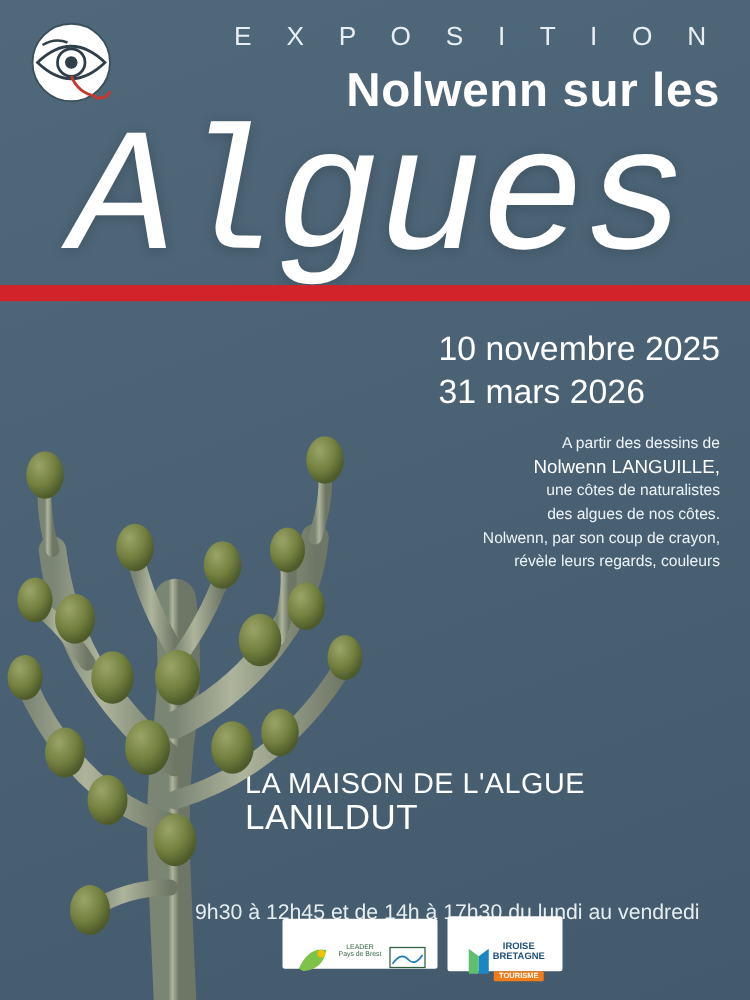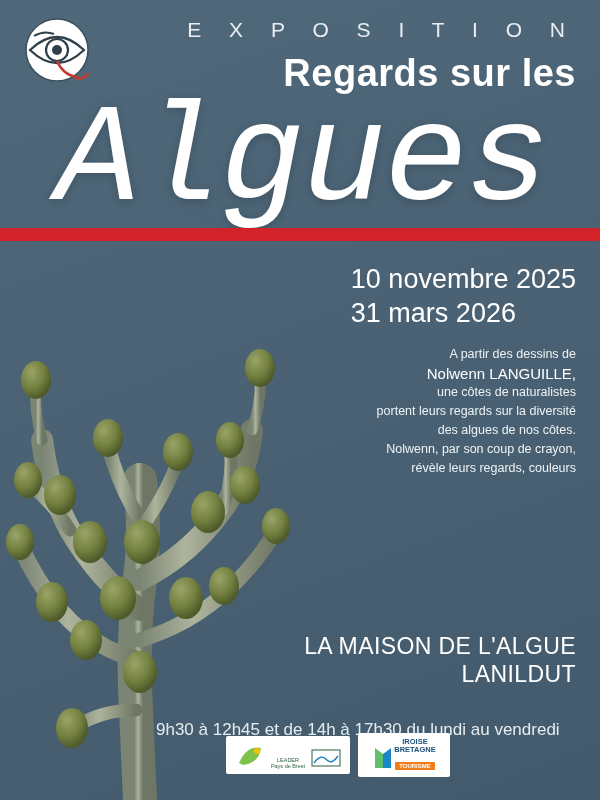--- a/index.html
+++ b/index.html
@@ -103,32 +103,32 @@
   }
   .description .hl {
     font-size: 15px;
     color: #ffffff;
   }
 
   
   .venue {
     position: absolute;
     right: 24px;
-    top: 632px;
+    top: 612px;
     width: 380px;
-    text-align: right;
+    text-align: left;
     color: #ffffff;
   }
   .venue .v1 {
     font-size: 23px;
     letter-spacing: 0.4px;
     line-height: 28px;
   }
   .venue .v2 {
-    font-size: 23px;
+    font-size: 28px;
     letter-spacing: 0.4px;
     line-height: 28px;
   }
   .hours {
     position: absolute;
     right: 24px;
     top: 720px;
     width: 420px;
     text-align: left;
     color: #e6edf1;
@@ -143,23 +143,23 @@
     width: 356px;
     height: 60px;
     display: flex;
     align-items: center;
     gap: 8px;
   }
   .logo-box {
     background: #ffffff;
     border-radius: 2px;
     display: flex;
-    align-items: flex-end;
+    align-items: flex-start;
     justify-content: center;
-    padding: 5px 6px;
+    padding: 20px 6px;
     box-sizing: border-box;
   }
   .logo-partners { width: 124px; height: 38px; gap: 6px; }
   .logo-iroise   { width: 92px;  height: 44px; }
   .logo-maison   { width: 124px; height: 50px; background: transparent; flex-direction: column; }
 
   .partner-name {
     font-size: 5.5px;
     color: #2b5f3a;
     text-align: center;
@@ -226,35 +226,34 @@
       <path d="M14 34 Q41 8 68 34 Q41 60 14 34 Z" fill="none" stroke="#2e3f4a" stroke-width="2.2"></path>
       <circle cx="41" cy="34" r="11" fill="none" stroke="#2e3f4a" stroke-width="2.2"></circle>
       <circle cx="41" cy="34" r="5" fill="#2e3f4a"></circle>
       <path d="M18 20 q10 -6 20 -2" fill="none" stroke="#2e3f4a" stroke-width="2"></path>
       <path d="M41 45 q6 14 20 16" fill="none" stroke="#c8372f" stroke-width="2.4"></path>
       <path d="M60 62 q9 2 12 -5" fill="none" stroke="#c8372f" stroke-width="2.4"></path>
     </svg>
   </div>
 
   <div class="exposition">E X P O S I T I O N</div>
-  <div class="regards">Regards sur les</div>
+  <div class="regards">Nolwenn sur les</div>
   <div class="algues">Algues</div>
 
   <div class="red-band"></div>
 
   <div class="dates">
     <div>10 novembre 2025</div>
     <div>31 mars 2026</div>
   </div>
 
   <div class="description">
     <div>A partir des dessins de</div>
     <div class="hl">Nolwenn LANGUILLE,</div>
     <div>une côtes de naturalistes</div>
-    <div>portent leurs regards sur la diversité</div>
     <div>des algues de nos côtes.</div>
     <div>Nolwenn, par son coup de crayon,</div>
     <div>révèle leurs regards, couleurs</div>
   </div>
 
   <div class="venue">
     <div class="v1">LA MAISON DE L'ALGUE</div>
     <div class="v2">LANILDUT</div>
   </div>
   <div class="hours">9h30 à 12h45 et de 14h à 17h30 du lundi au vendredi</div>

